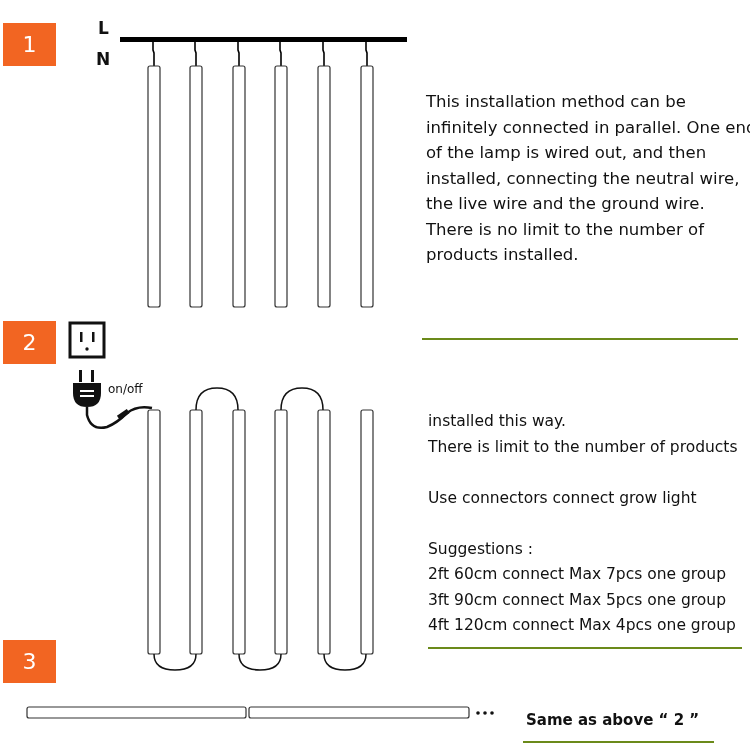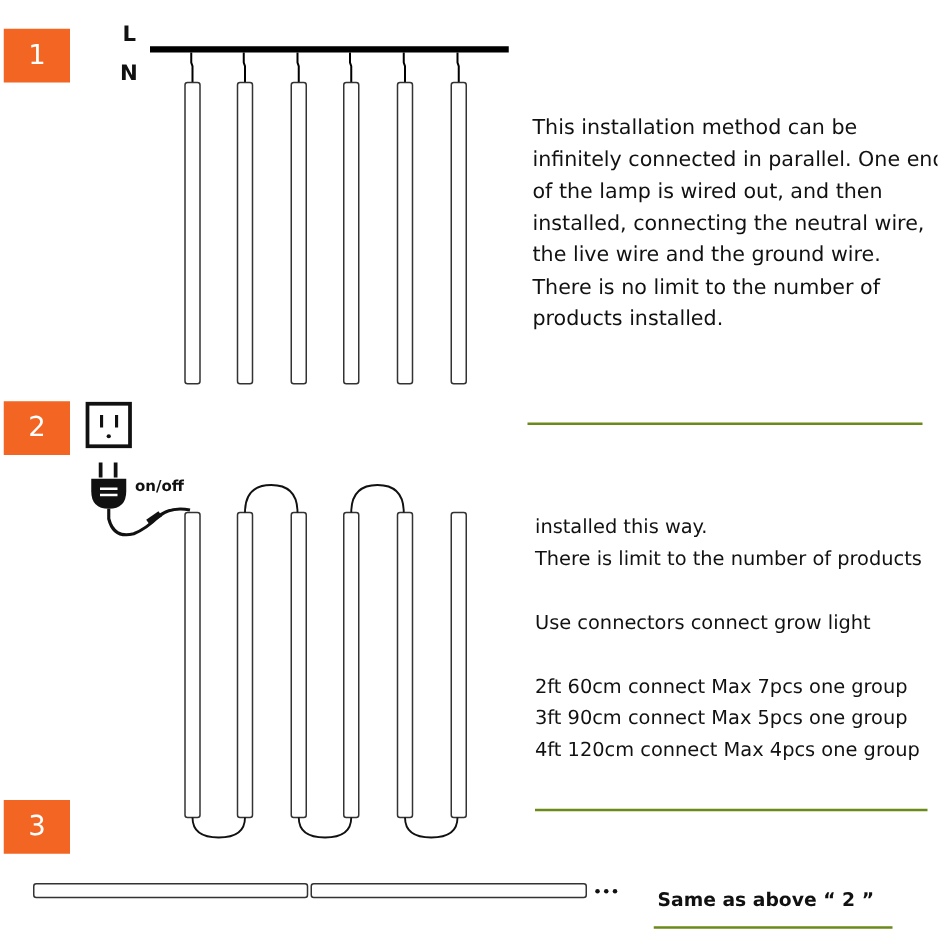--- a/index.html
+++ b/index.html
@@ -3,21 +3,21 @@
 <meta charset="utf-8">
 <style>
   html,body{margin:0;padding:0;background:#fff;}
   body{width:750px;height:750px;position:relative;overflow:hidden;font-family:"Liberation Sans",sans-serif;color:#111;}
   .badge{position:absolute;left:3px;width:53px;height:43px;background:#f26522;color:#fff;font-size:22px;display:flex;align-items:center;justify-content:center;font-family:"DejaVu Sans",sans-serif;}
   .lbl{position:absolute;font-weight:bold;font-size:17px;font-family:"DejaVu Sans",sans-serif;}
   svg.diag{position:absolute;left:0;top:0;}
   .txt{position:absolute;font-size:16.5px;line-height:25.5px;color:#111;font-family:"DejaVu Sans",sans-serif;}
   .txt p{margin:0;white-space:nowrap;}
   .gline{position:absolute;height:2px;background:#6b8a1a;}
-  .onoff{position:absolute;left:108px;top:382px;font-size:12px;font-weight:bold;font-family:"DejaVu Sans",sans-serif;}
+  .onoff{position:absolute;left:108px;top:382px;font-size:12px;font-weight:normal;font-family:"DejaVu Sans",sans-serif;}
 </style>
 </head>
 <body>
 
 <div class="badge" style="top:23px;">1</div>
 <div class="badge" style="top:321px;">2</div>
 <div class="badge" style="top:640px;">3</div>
 
 <div class="lbl" style="left:98px;top:18px;">L</div>
 <div class="lbl" style="left:96px;top:49px;">N</div>
@@ -98,20 +98,21 @@
   <p>products installed.</p>
 </div>
 <div class="gline" style="left:422px;top:338px;width:316px;"></div>
 
 <div class="txt" style="left:428px;top:409px;font-size:15.5px;">
   <p>installed this way.</p>
   <p>There is limit to the number of products</p>
   <p>&nbsp;</p>
   <p>Use connectors connect grow light</p>
   <p>&nbsp;</p>
+  <p>Suggestions :</p>
   <p>2ft 60cm connect Max 7pcs one group</p>
   <p>3ft 90cm connect Max 5pcs one group</p>
   <p>4ft 120cm connect Max 4pcs one group</p>
 </div>
 <div class="gline" style="left:428px;top:647px;width:314px;"></div>
 
 <div class="txt" style="left:526px;top:708px;font-size:15px;font-weight:bold;">Same as above “ 2 ”</div>
 <div class="gline" style="left:523px;top:741px;width:191px;"></div>
 
 </body></html>

